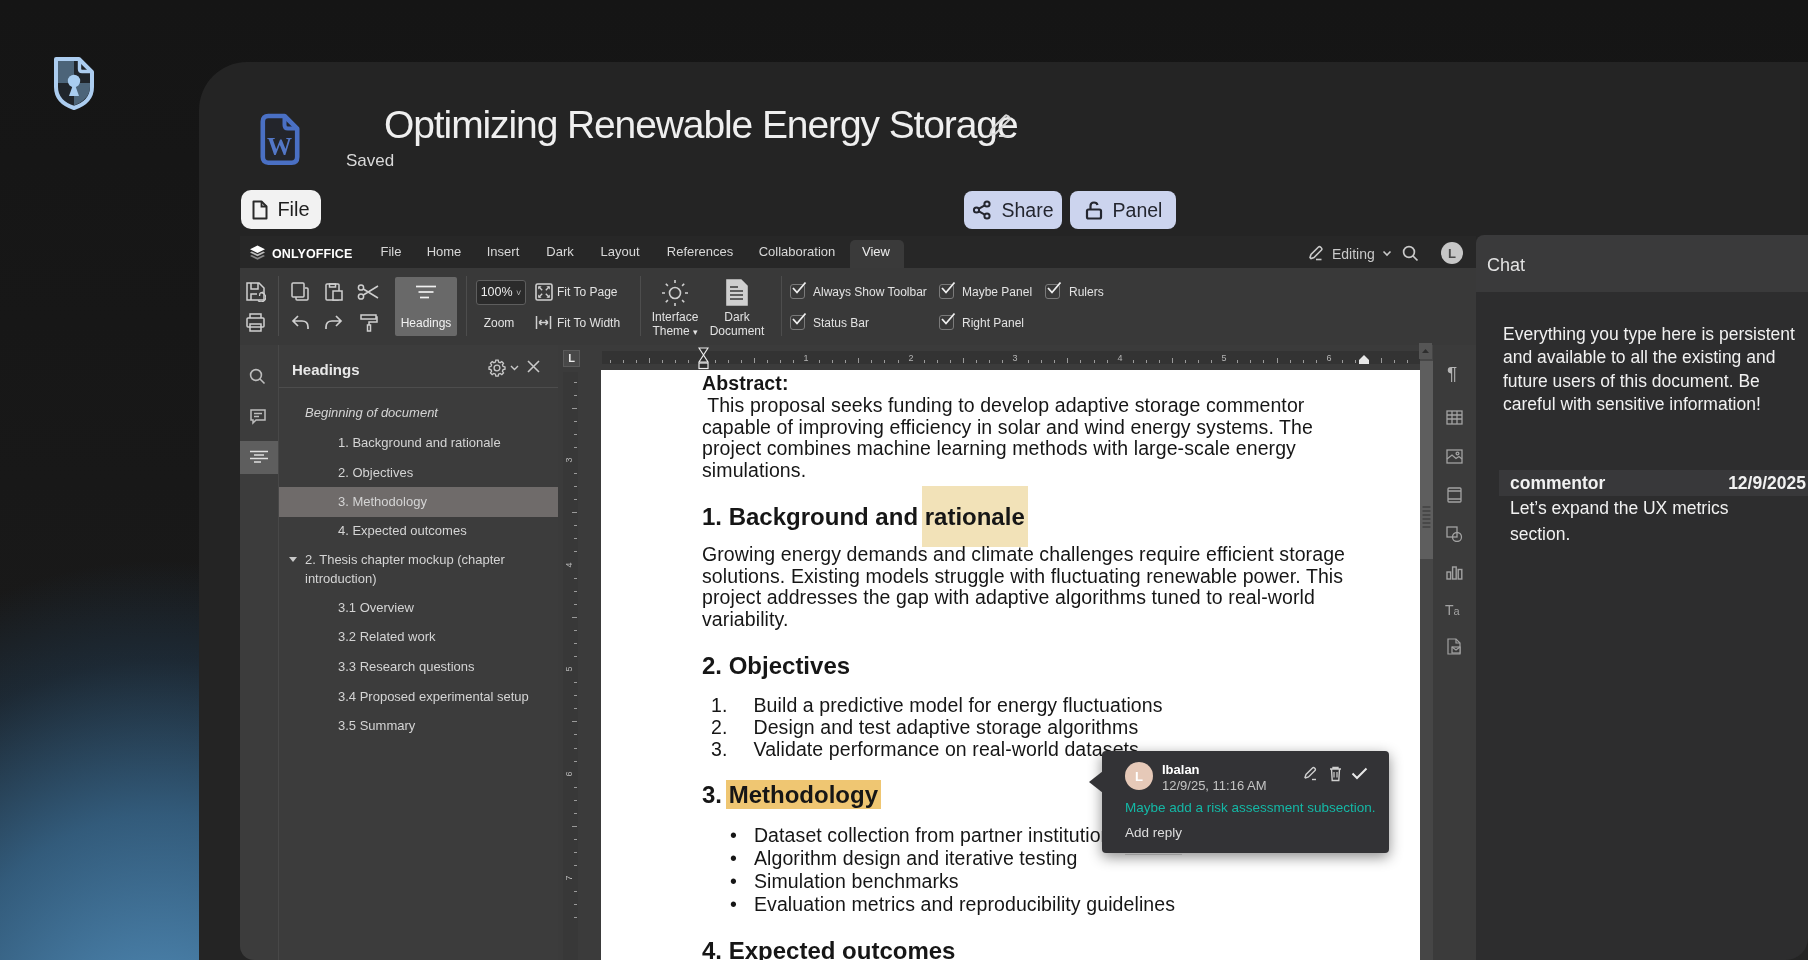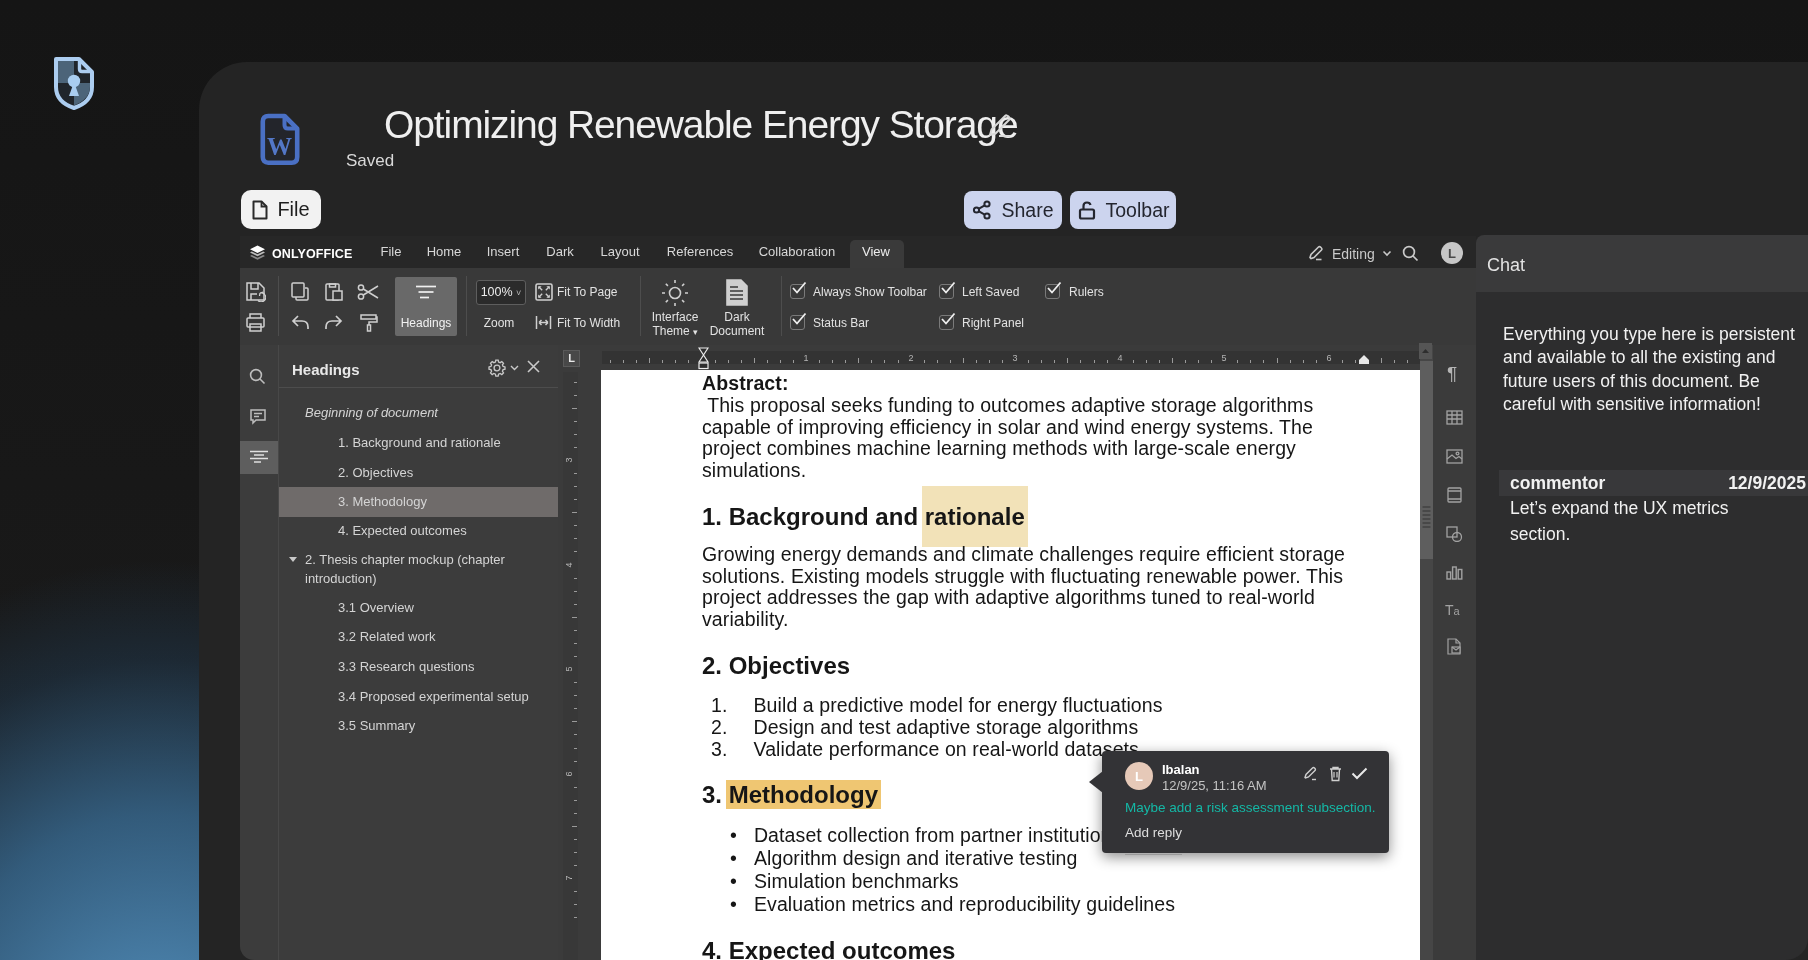--- a/index.html
+++ b/index.html
@@ -115,21 +115,21 @@
     </svg>
   <span>Share</span>
   </div>
 <div class="btnlav abs" style="left:1070px;top:191px;width:106px">
   <svg width="20" height="21" viewBox="0 0 20 21">
       <g fill="none" stroke="#24262f" stroke-width="2.2">
         <rect x="3" y="9.5" width="14" height="9" rx="1.5"></rect>
         <path d="M6.5 9.5 V6 Q6.5 2.5 10 2.5 Q13 2.5 13.5 5"></path>
       </g>
     </svg>
-  <span>Toolbar</span>
+  <span>Panel</span>
   </div>
 
 <div id="menubar" class="abs">
   <div id="viewtab"></div>
   <div class="mi" style="left:151px">File</div>
   <div class="mi" style="left:204px">Home</div>
   <div class="mi" style="left:263px">Insert</div>
   <div class="mi" style="left:320px">Dark</div>
   <div class="mi" style="left:380px">Layout</div>
   <div class="mi" style="left:460px">References</div>
@@ -285,21 +285,21 @@
 <div class="tlab" style="left:573px;top:17px">Always Show Toolbar</div>
 <div class="cb" style="left:550px;top:47px"></div>
 <svg class="ticon" style="left:551px;top:44px" width="16" height="15" viewBox="0 0 16 15">
       <path d="M2 7 L6 11.5 L14.5 1.5" fill="none" stroke="#f0f0f0" stroke-width="1.8"></path>
     </svg>
 <div class="tlab" style="left:573px;top:48px">Status Bar</div>
 <div class="cb" style="left:699px;top:16px"></div>
 <svg class="ticon" style="left:700px;top:13px" width="16" height="15" viewBox="0 0 16 15">
       <path d="M2 7 L6 11.5 L14.5 1.5" fill="none" stroke="#f0f0f0" stroke-width="1.8"></path>
     </svg>
-<div class="tlab" style="left:722px;top:17px">Left Saved</div>
+<div class="tlab" style="left:722px;top:17px">Maybe Panel</div>
 <div class="cb" style="left:699px;top:47px"></div>
 <svg class="ticon" style="left:700px;top:44px" width="16" height="15" viewBox="0 0 16 15">
       <path d="M2 7 L6 11.5 L14.5 1.5" fill="none" stroke="#f0f0f0" stroke-width="1.8"></path>
     </svg>
 <div class="tlab" style="left:722px;top:48px">Right Panel</div>
 <div class="cb" style="left:805px;top:16px"></div>
 <svg class="ticon" style="left:806px;top:13px" width="16" height="15" viewBox="0 0 16 15">
       <path d="M2 7 L6 11.5 L14.5 1.5" fill="none" stroke="#f0f0f0" stroke-width="1.8"></path>
     </svg>
 <div class="tlab" style="left:829px;top:17px">Rulers</div>
@@ -469,21 +469,21 @@
     <i style="top:532px;width:3px"></i>
     <i style="top:545px;width:3px"></i>
     <b style="top:83px">3</b>
     <b style="top:188px">4</b>
     <b style="top:292px">5</b>
     <b style="top:397px">6</b>
     <b style="top:501px">7</b>
 </div>
 
 <div class="doc" style="left:702px;top:373px;font-weight:bold">Abstract:</div>
-<div class="doc" style="left:702px;top:395px"><span style="white-space:pre"> This proposal seeks funding to outcomes adaptive storage algorithms</span><br>capable of improving efficiency in solar and wind energy systems. The<br>project combines machine learning methods with large-scale energy<br>simulations.</div>
+<div class="doc" style="left:702px;top:395px"><span style="white-space:pre"> This proposal seeks funding to develop adaptive storage commentor</span><br>capable of improving efficiency in solar and wind energy systems. The<br>project combines machine learning methods with large-scale energy<br>simulations.</div>
 <div class="doc dh" style="left:702px;top:503px">1. Background and <span class="hl1">rationale</span></div>
 <div class="doc" style="left:702px;top:544px">Growing energy demands and climate challenges require efficient storage<br>solutions. Existing models struggle with fluctuating renewable power. This<br>project addresses the gap with adaptive algorithms tuned to real-world<br>variability.</div>
 <div class="doc dh" style="left:702px;top:652px">2. Objectives</div>
 <div class="doc" style="left:711px;top:694px;line-height:22px">1.<span style="display:inline-block;width:26px"></span>Build a predictive model for energy fluctuations<br>2.<span style="display:inline-block;width:26px"></span>Design and test adaptive storage algorithms<br>3.<span style="display:inline-block;width:26px"></span>Validate performance on real-world datasets</div>
 <div class="doc dh" style="left:702px;top:781px">3. <span class="hl2">Methodology</span></div>
 <div class="doc" style="left:730px;top:824px;line-height:23px">•<span style="display:inline-block;width:17px"></span>Dataset collection from partner institutions<br>•<span style="display:inline-block;width:17px"></span>Algorithm design and iterative testing<br>•<span style="display:inline-block;width:17px"></span>Simulation benchmarks<br>•<span style="display:inline-block;width:17px"></span>Evaluation metrics and reproducibility guidelines</div>
 <div class="doc dh" style="left:702px;top:937px">4. Expected outcomes</div>
 
 <div id="sbar" class="abs"></div>
 <div id="sarrow" class="abs"><svg width="13" height="16" viewBox="0 0 13 16">

